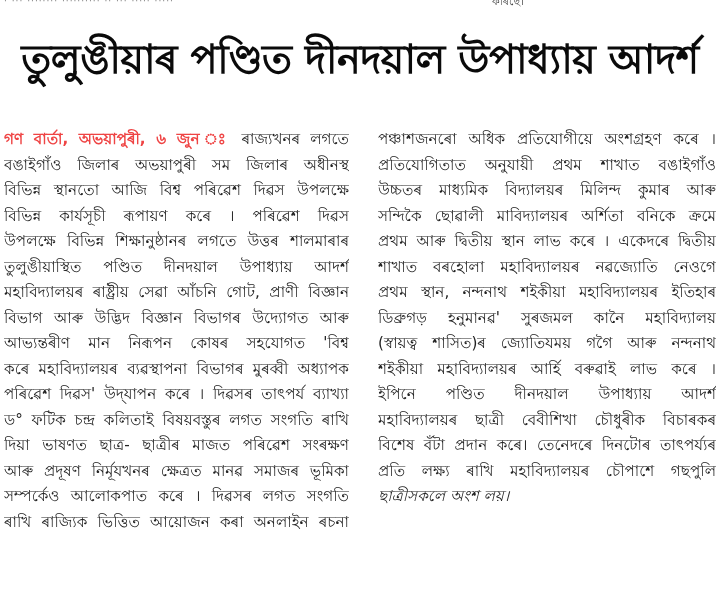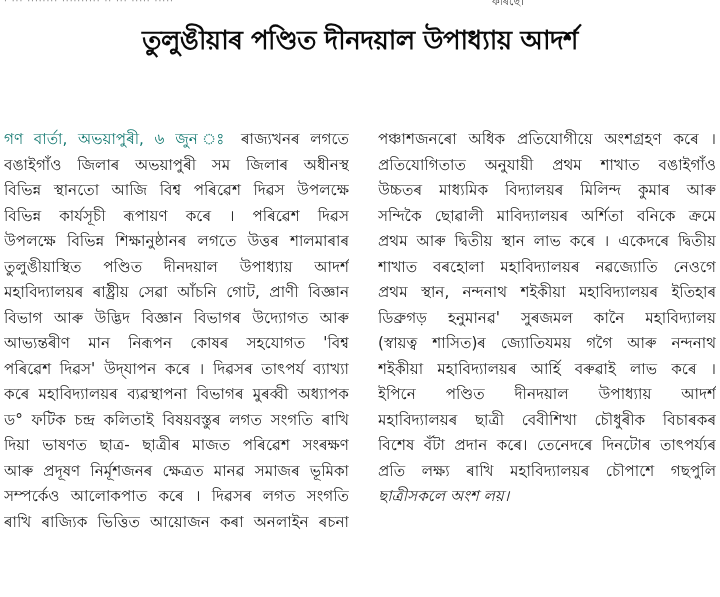--- a/index.html
+++ b/index.html
@@ -43,24 +43,25 @@
       position: absolute;
       left: 0;
       top: 14px;
       width: 720px;
       text-align: center;
       font-weight: bold;
       color: #0a0a0a;
     }
     .headline .line {
       display: block;
-      font-size: 26px;
+      font-size: 40px;
       line-height: 52px;
       white-space: nowrap;
       letter-spacing: -0.5px;
+      margin-top: 19px;
     }
     .column {
       position: absolute;
       top: 127px;
       width: 345px;
       font-size: 15.2px;
       line-height: 25.5px;
       color: #222;
     }
     .column.left { left: 4px; }
@@ -71,22 +72,22 @@
       overflow: hidden;
       text-align: justify;
       text-align-last: justify;
       height: 25.5px;
     }
     .column .row.last {
       text-align-last: left;
       font-style: italic;
     }
     .dateline {
-      font-weight: normal;
-      color: #0f766e;
+      font-weight: bold;
+      color: #ef4444;
     }
   </style>
 </head>
 <body>
 
 <div class="top-strip">
   <span class="left">· ··· ········ ·········· ·· ··· ····· ·····</span>
   <span class="right">কৰিছে।</span>
 </div>
 
@@ -97,25 +98,25 @@
 <div class="column left">
   <span class="row"><span class="dateline">গণ বাৰ্তা, অভয়াপুৰী, ৬ জুন ঃ</span><span> ৰাজ্যখনৰ লগতে</span></span>
   <span class="row">বঙাইগাঁও জিলাৰ অভয়াপুৰী সম জিলাৰ অধীনস্থ</span>
   <span class="row">বিভিন্ন স্থানতো আজি বিশ্ব পৰিৱেশ দিৱস উপলক্ষে</span>
   <span class="row">বিভিন্ন কাৰ্যসূচী ৰূপায়ণ কৰে । পৰিৱেশ দিৱস</span>
   <span class="row">উপলক্ষে বিভিন্ন শিক্ষানুষ্ঠানৰ লগতে উত্তৰ শালমাৰাৰ</span>
   <span class="row">তুলুঙীয়াস্থিত পণ্ডিত দীনদয়াল উপাধ্যায় আদৰ্শ</span>
   <span class="row">মহাবিদ্যালয়ৰ ৰাষ্ট্ৰীয় সেৱা আঁচনি গোট, প্ৰাণী বিজ্ঞান</span>
   <span class="row">বিভাগ আৰু উদ্ভিদ বিজ্ঞান বিভাগৰ উদ্যোগত আৰু</span>
   <span class="row">আভ্যন্তৰীণ মান নিৰূপন কোষৰ সহযোগত 'বিশ্ব</span>
+  <span class="row">কৰে মহাবিদ্যালয়ৰ ব্যৱস্থাপনা বিভাগৰ মুৰব্বী অধ্যাপক</span>
   <span class="row">পৰিৱেশ দিৱস' উদ্‌যাপন কৰে । দিৱসৰ তাৎপৰ্য ব্যাখ্যা</span>
-  <span class="row">কৰে মহাবিদ্যালয়ৰ ব্যৱস্থাপনা বিভাগৰ মুৰব্বী অধ্যাপক</span>
   <span class="row">ড° ফটিক চন্দ্ৰ কলিতাই বিষয়বস্তুৰ লগত সংগতি ৰাখি</span>
   <span class="row">দিয়া ভাষণত ছাত্ৰ- ছাত্ৰীৰ মাজত পৰিৱেশ সংৰক্ষণ</span>
-  <span class="row">আৰু প্ৰদূষণ নিৰ্মূশজনৰ ক্ষেত্ৰত মানৱ সমাজৰ ভূমিকা</span>
+  <span class="row">আৰু প্ৰদূষণ নিৰ্মূযখনৰ ক্ষেত্ৰত মানৱ সমাজৰ ভূমিকা</span>
   <span class="row">সম্পৰ্কেও আলোকপাত কৰে । দিৱসৰ লগত সংগতি</span>
   <span class="row">ৰাখি ৰাজ্যিক ভিত্তিত আয়োজন কৰা অনলাইন ৰচনা</span>
 </div>
 
 <div class="column right">
   <span class="row">পঞ্চাশজনৰো অধিক প্ৰতিযোগীয়ে অংশগ্ৰহণ কৰে ।</span>
   <span class="row">প্ৰতিযোগিতাত অনুযায়ী প্ৰথম শাখাত বঙাইগাঁও</span>
   <span class="row">উচ্চতৰ মাধ্যমিক বিদ্যালয়ৰ মিলিন্দ কুমাৰ আৰু</span>
   <span class="row">সন্দিকৈ ছোৱালী মাবিদ্যালয়ৰ অৰ্শিতা বনিকে ক্ৰমে</span>
   <span class="row">প্ৰথম আৰু দ্বিতীয় স্থান লাভ কৰে । একেদৰে দ্বিতীয়</span>

